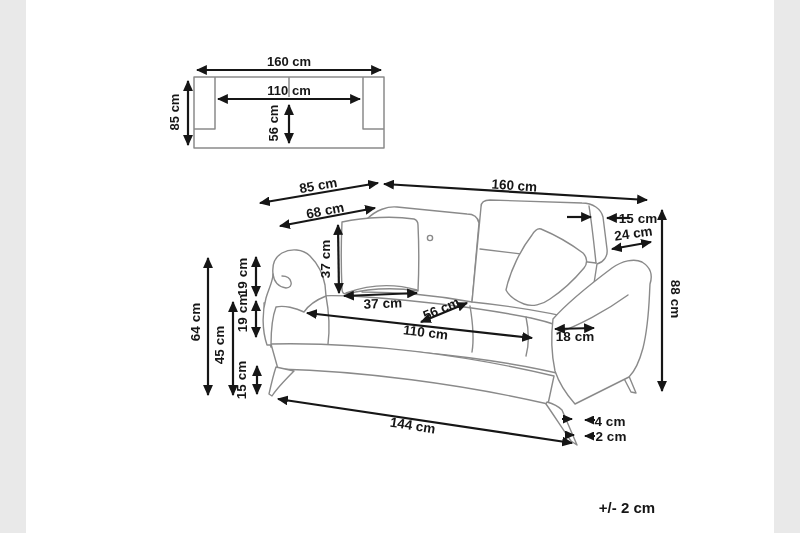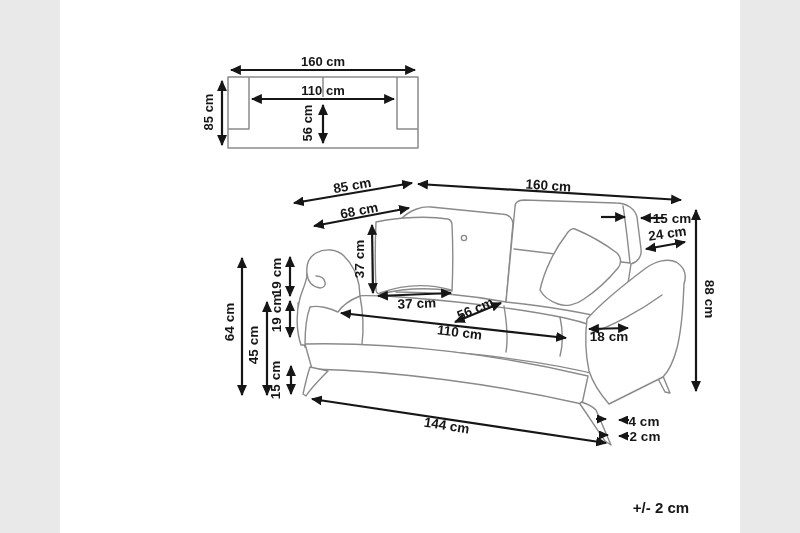--- a/index.html
+++ b/index.html
@@ -1,17 +1,17 @@
 <!DOCTYPE html>
 <html><head>
 <meta charset="utf-8">
 <style>
   html,body{margin:0;padding:0;background:#e9e9e9;}
   .stage{
-    width:680px;height:533px;background:#ffffff;position:relative;margin:0 auto;
+    width:748px;height:533px;background:#ffffff;position:relative;margin:0 auto;
     font-family:"Liberation Sans", sans-serif;
   }
   svg{display:block}
   .dim-label{
     font-family:"Liberation Sans", sans-serif;
     font-weight:700;
     font-size:13.5px;
     fill:#161616;
   }
   .dim-label.small-view{font-size:13px;}

